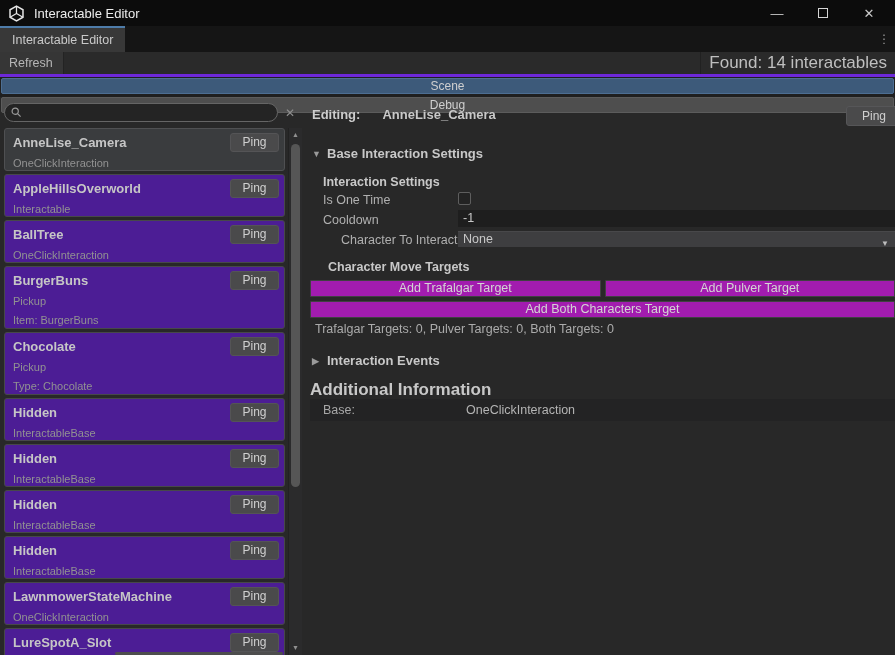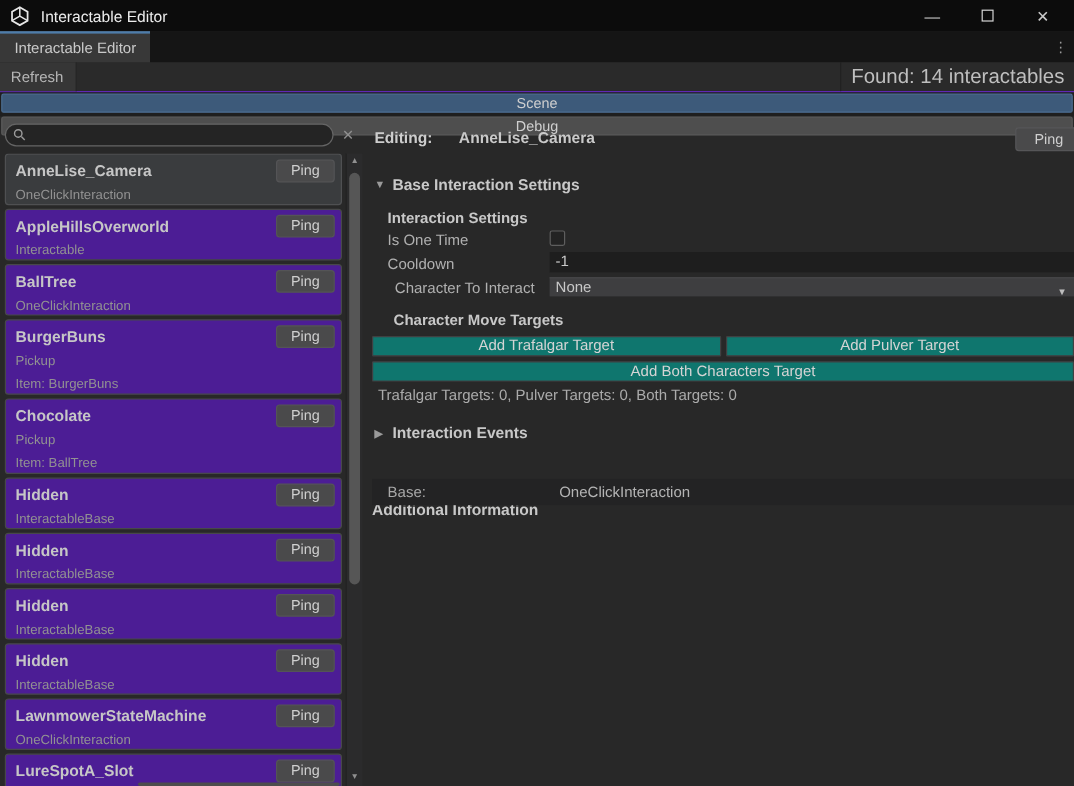--- a/index.html
+++ b/index.html
@@ -14,21 +14,21 @@
   .titlebar .app-icon { width:17px; height:17px; margin-right:9px; display:flex; }
   .titlebar .title { font-size:13px; color:#ececec; }
   .win-controls { margin-left:auto; display:flex; align-items:center; }
   .win-btn { width:32px; height:26px; display:flex; align-items:center; justify-content:center; color:#c9c9c9; font-size:13px; margin-left:14px; }
   .win-btn .maxbox { width:10px; height:10px; border:1.5px solid #d5d5d5; }
   
   .tabbar { height:26px; background:#151515; display:flex; align-items:stretch; }
   .editor-tab { background:#383838; border-top:2px solid #4e7ca9; padding:0 12px; display:flex; align-items:center; font-size:12.5px; color:#c9c9c9; }
   .tabbar .kebab { margin-left:auto; width:22px; display:flex; align-items:center; justify-content:center; color:#9a9a9a; font-size:12px; letter-spacing:0; }
   
-  .toolbar { height:25px; background:#2a2a2a; border-bottom:1px solid #6d28d9; display:flex; align-items:stretch; }
+  .toolbar { height:25px; background:#2a2a2a; border-bottom:3px solid #6d28d9; display:flex; align-items:stretch; }
   .refresh-btn { width:64px; background:#363636; border-right:1px solid #232323; display:flex; align-items:center; padding-left:9px; font-size:12.5px; color:#b6b6b6; }
   .toolbar .spacer { flex:1; }
   .found-wrap { border-left:1px solid #212121; display:flex; align-items:center; padding:0 8px; font-size:17px; color:#bfbfbf; }
   
   .viewtabs { height:20px; background:#1f1f1f; display:flex; gap:3px; padding:1px 1px 2px 1px;flex-direction:column; }
   .viewtab { flex:1; display:flex; align-items:center; justify-content:center; font-size:12px; color:#cfcfcf; border-radius:2px; }
   .viewtab.scene { background:#3d5a7a; border:1px solid #4d6e92; }
   .viewtab.debug { background:#4e4e4e; border:1px solid #5c5c5c; }
   
   .content { position:relative; height:558px; display:flex; }
@@ -58,26 +58,26 @@
   .editing-value { margin-left:22px; font-weight:bold; color:#c9c9c9; }
   .ping-top { top:9px; right:-7px; width:56px; height:20px; background:#4a4a4b; border:1px solid #565658; border-radius:3px; font-size:12px; color:#cfcfcf; text-align:center; line-height:18px; }
   .foldout { display:flex; align-items:center; font-size:13px; font-weight:bold; color:#c8c8c8; }
   .tri { font-size:9px; color:#9a9a9a; margin-right:6px; width:9px; display:inline-block; }
   .sec-title { font-size:12.5px; font-weight:bold; color:#c8c8c8; }
   .fld-label { font-size:12.5px; color:#b0b0b0; }
   .checkbox { left:156px; top:95px; width:13px; height:13px; background:#232323; border:1px solid #5e5e5e; border-radius:2px; }
   .textfield { left:156px; right:0; height:17px; background:#1e1e1e; font-size:12.5px; color:#c8c8c8; padding-left:5px; line-height:17px; }
   .dropdown { left:156px; right:0; height:16px; background:#3e3e40; border-top:1px solid #48484a; font-size:12.5px; color:#c8c8c8; padding-left:5px; line-height:15px; }
   .dropdown .dd-arrow { position:absolute; right:6px; top:4px; font-size:8px; color:#bdbdbd; }
-  .ebtn { height:17px; background:#0f766e; border:1px solid #404042; font-size:12.5px; color:#d4d4d4; text-align:center; line-height:15px; border-radius:1px; }
+  .ebtn { height:17px; background:#a21caf; border:1px solid #404042; font-size:12.5px; color:#d4d4d4; text-align:center; line-height:15px; border-radius:1px; }
   .btnrow { left:8px; right:0; height:17px; display:flex; gap:4px; }
   .btnrow .ebtn { flex:1; }
   .btn-both { left:8px; right:0; }
   .summary { font-size:12.5px; color:#ababab; }
-  .addinfo-title { font-size:13px; font-weight:bold; color:#c8c8c8;margin-top:37px; }
+  .addinfo-title { font-size:17px; font-weight:bold; color:#c8c8c8; }
   .type-row { left:8px; right:0; height:22px; background:#232324; display:flex; align-items:center; }
   .type-label { margin-left:13px; width:143px; font-size:12.5px; color:#a8a8a8; }
   .type-value { font-size:12.5px; color:#b4b4b4; }
 </style>
 </head>
 <body>
 
 <div class="window">
 
   <div class="titlebar">
@@ -158,21 +158,21 @@
               <div class="item-subline">Pickup</div>
               <div class="item-subline">Item: BurgerBuns</div>
             </div>
           <div class="item-ping">Ping</div>
         </div>
 
         <div class="list-item" style="height: 63px;">
           <div class="item-name">Chocolate</div>
           <div>
               <div class="item-subline">Pickup</div>
-              <div class="item-subline">Item: BallTree</div>
+              <div class="item-subline">Type: Chocolate</div>
             </div>
           <div class="item-ping">Ping</div>
         </div>
 
         <div class="list-item" style="height: 43px;">
           <div class="item-name">Hidden</div>
           <div>
               <div class="item-subline">InteractableBase</div>
             </div>
           <div class="item-ping">Ping</div>
@@ -239,21 +239,21 @@
       </div>
 
       <div class="abs sec-title" style="top:78px; left:21px;">Interaction Settings</div>
 
       <div class="abs fld-label" style="top:96px; left:21px;">Is One Time</div>
       <div class="abs checkbox"></div>
 
       <div class="abs fld-label" style="top:116px; left:21px;">Cooldown</div>
       <div class="abs textfield" style="top:113px;">-1</div>
 
-      <div class="abs fld-label" style="top:136px; left:27px;">Character To Interact</div>
+      <div class="abs fld-label" style="top:136px; left:39px;">Character To Interact</div>
       <div class="abs dropdown" style="top:134px;">
         <span>None</span>
         <span class="dd-arrow">▼</span>
       </div>
 
       <div class="abs sec-title" style="top:163px; left:26px;">Character Move Targets</div>
 
       <div class="abs btnrow" style="top:183px;">
         <div class="ebtn">Add Trafalgar Target</div>
         <div class="ebtn">Add Pulver Target</div>

